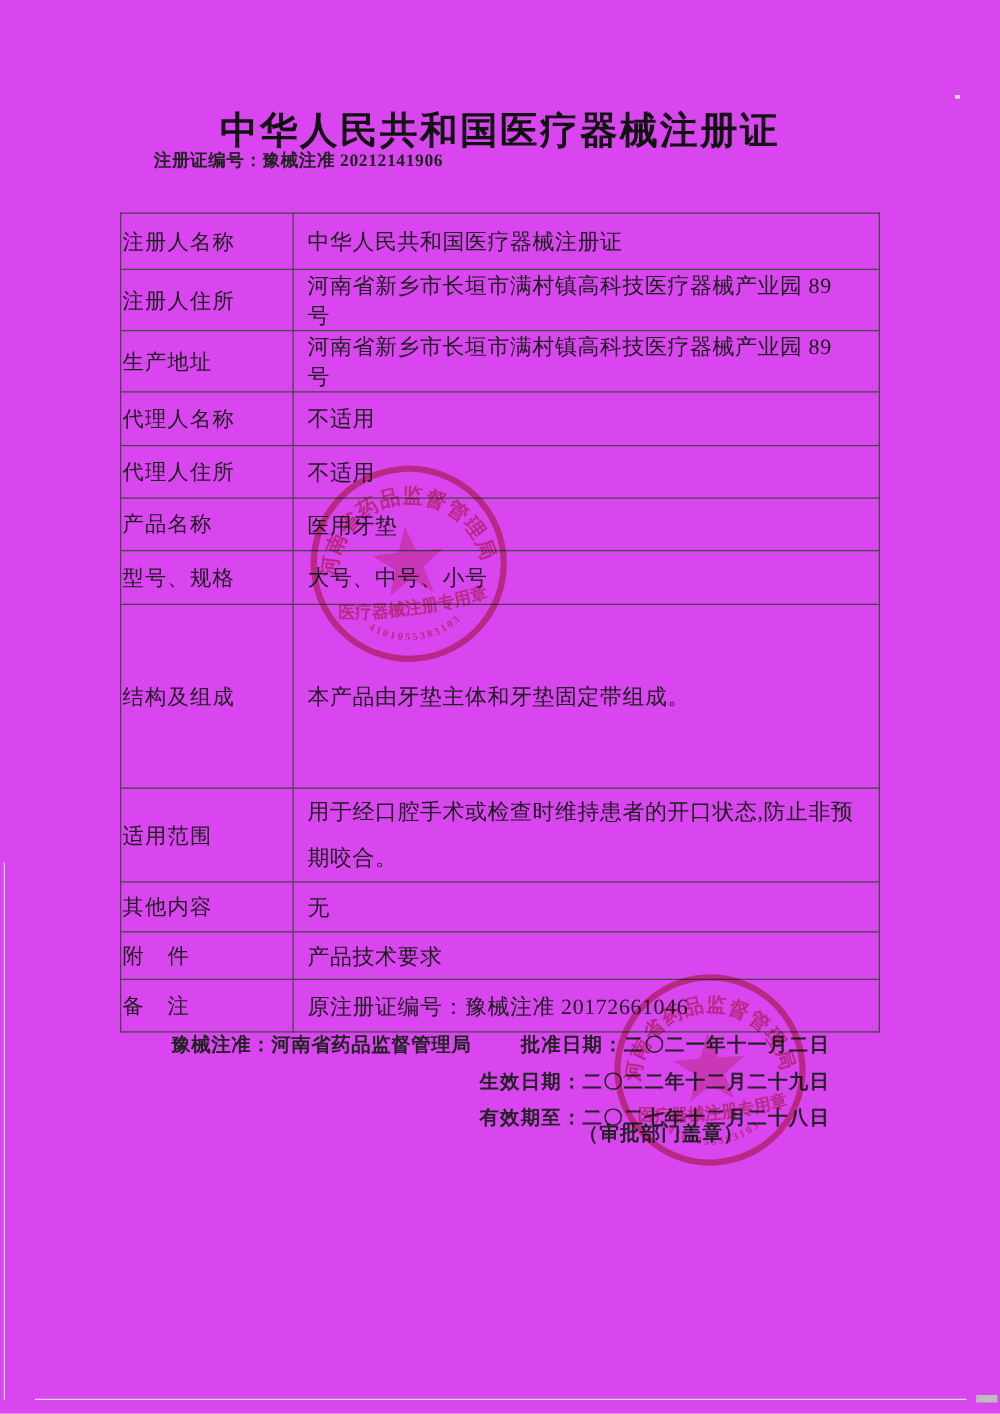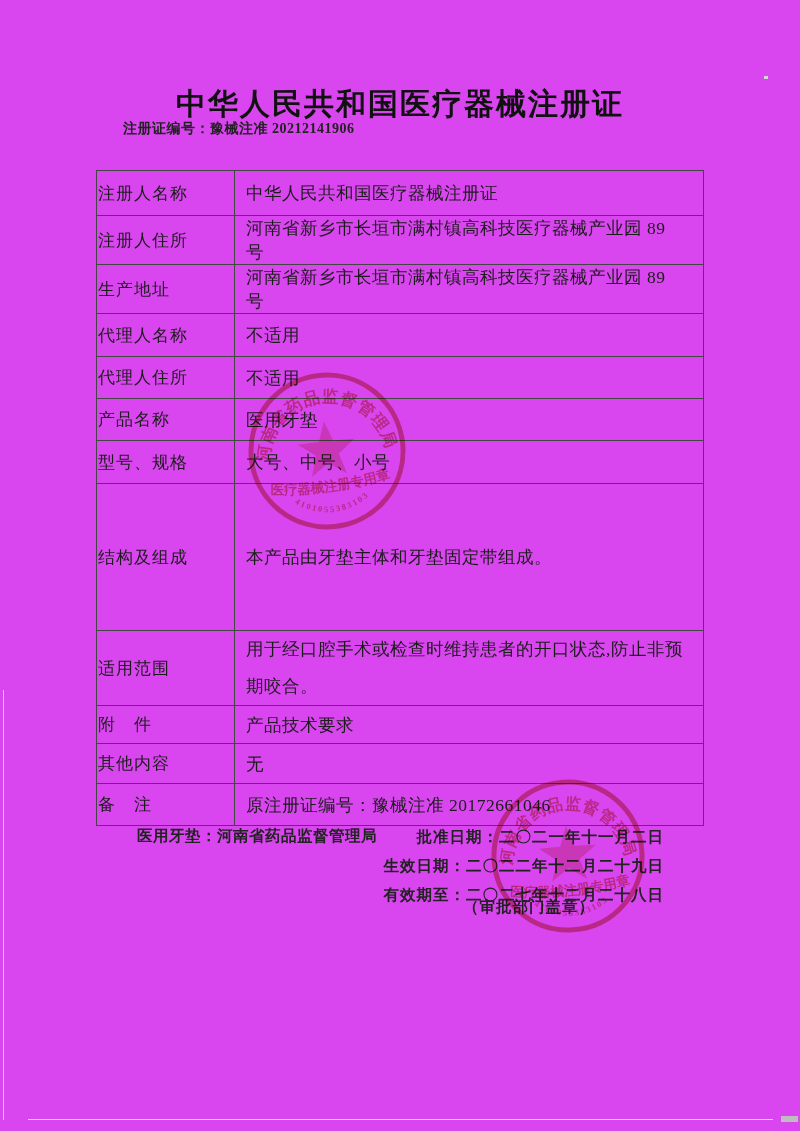--- a/index.html
+++ b/index.html
@@ -105,37 +105,37 @@
     </tr>
     <tr class="r-tall">
       <td class="lbl">结构及组成</td>
       <td class="val">本产品由牙垫主体和牙垫固定带组成。</td>
     </tr>
     <tr class="r-mid">
       <td class="lbl">适用范围</td>
       <td class="val">用于经口腔手术或检查时维持患者的开口状态,防止非预
 期咬合。</td>
     </tr>
+    <tr class="r" style="height:40px">
+      <td class="lbl">其他内容</td>
+      <td class="val">无</td>
+    </tr>
     <tr class="r" style="height:38px">
       <td class="lbl">附　件</td>
       <td class="val">产品技术要求</td>
-    </tr>
-    <tr class="r" style="height:40px">
-      <td class="lbl">其他内容</td>
-      <td class="val">无</td>
     </tr>
     <tr class="r" style="height:42px">
       <td class="lbl">备　注</td>
       <td class="val">原注册证编号：豫械注准 20172661046</td>
     </tr>
   </tbody>
     </table>
 
   <div class="footer-left">
-    <span>医用牙垫：</span><span>河南省药品监督管理局</span>
+    <span>豫械注准：</span><span>河南省药品监督管理局</span>
   </div>
 
   <div class="dates">
     <div><span>批准日期：</span><span>二〇二一年十一月二日</span></div>
     <div><span>生效日期：</span><span>二〇二二年十二月二十九日</span></div>
     <div><span>有效期至：</span><span>二〇二七年十二月二十八日</span></div>
   </div>
 
   <div class="seal-note">（审批部门盖章）</div>
 

